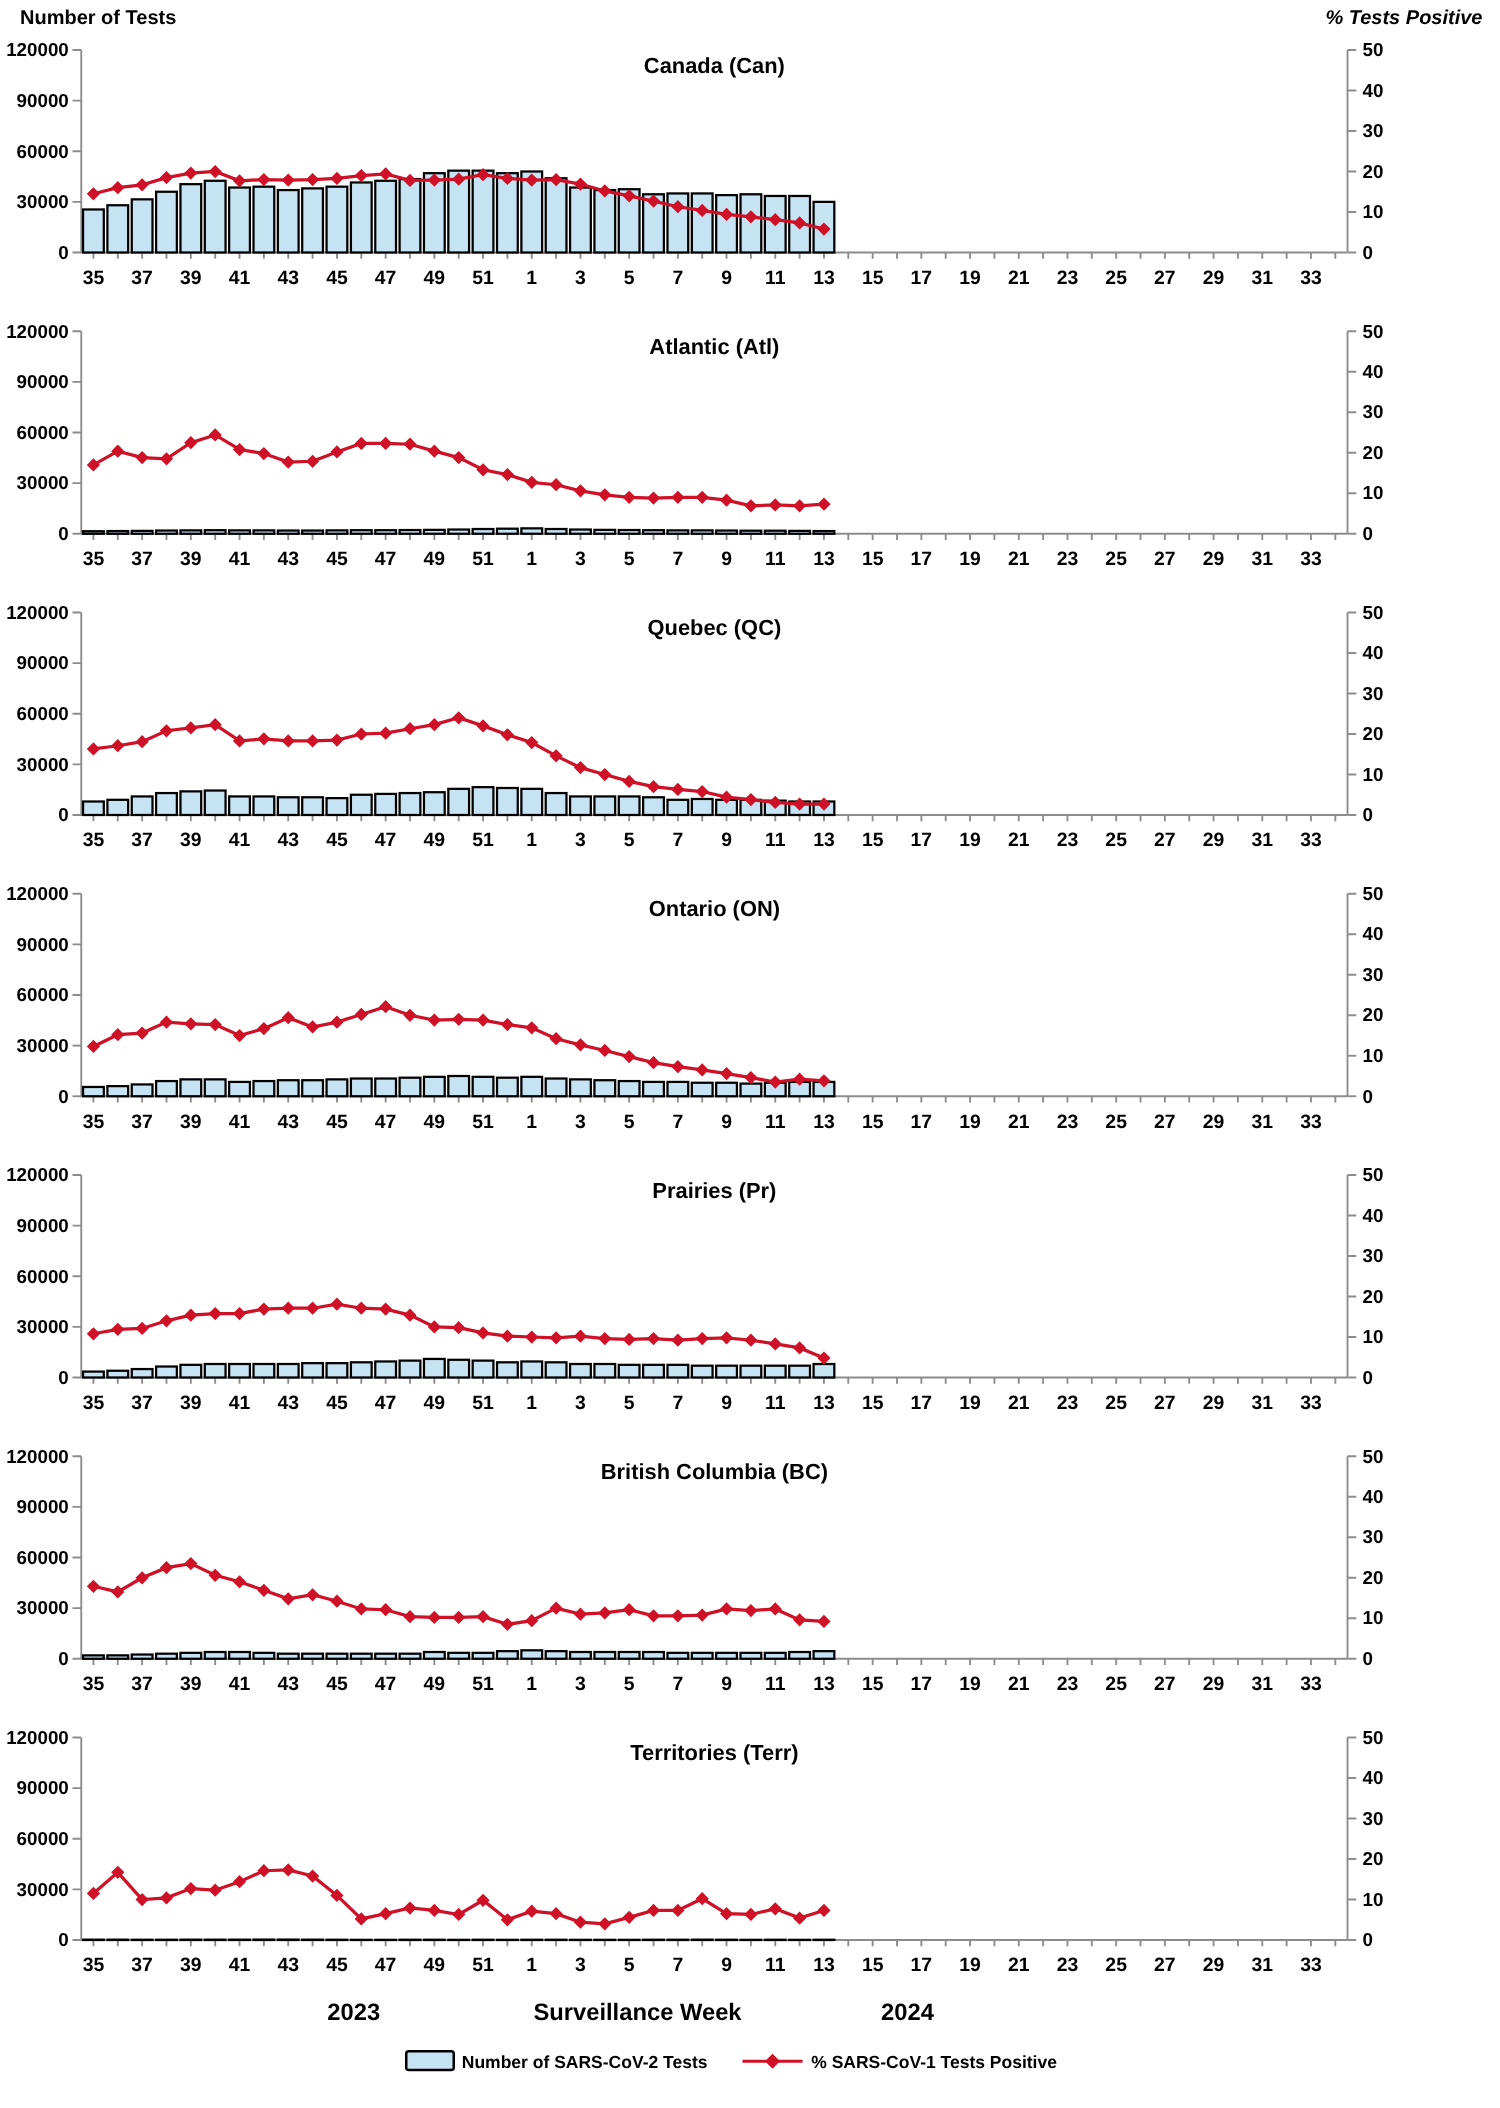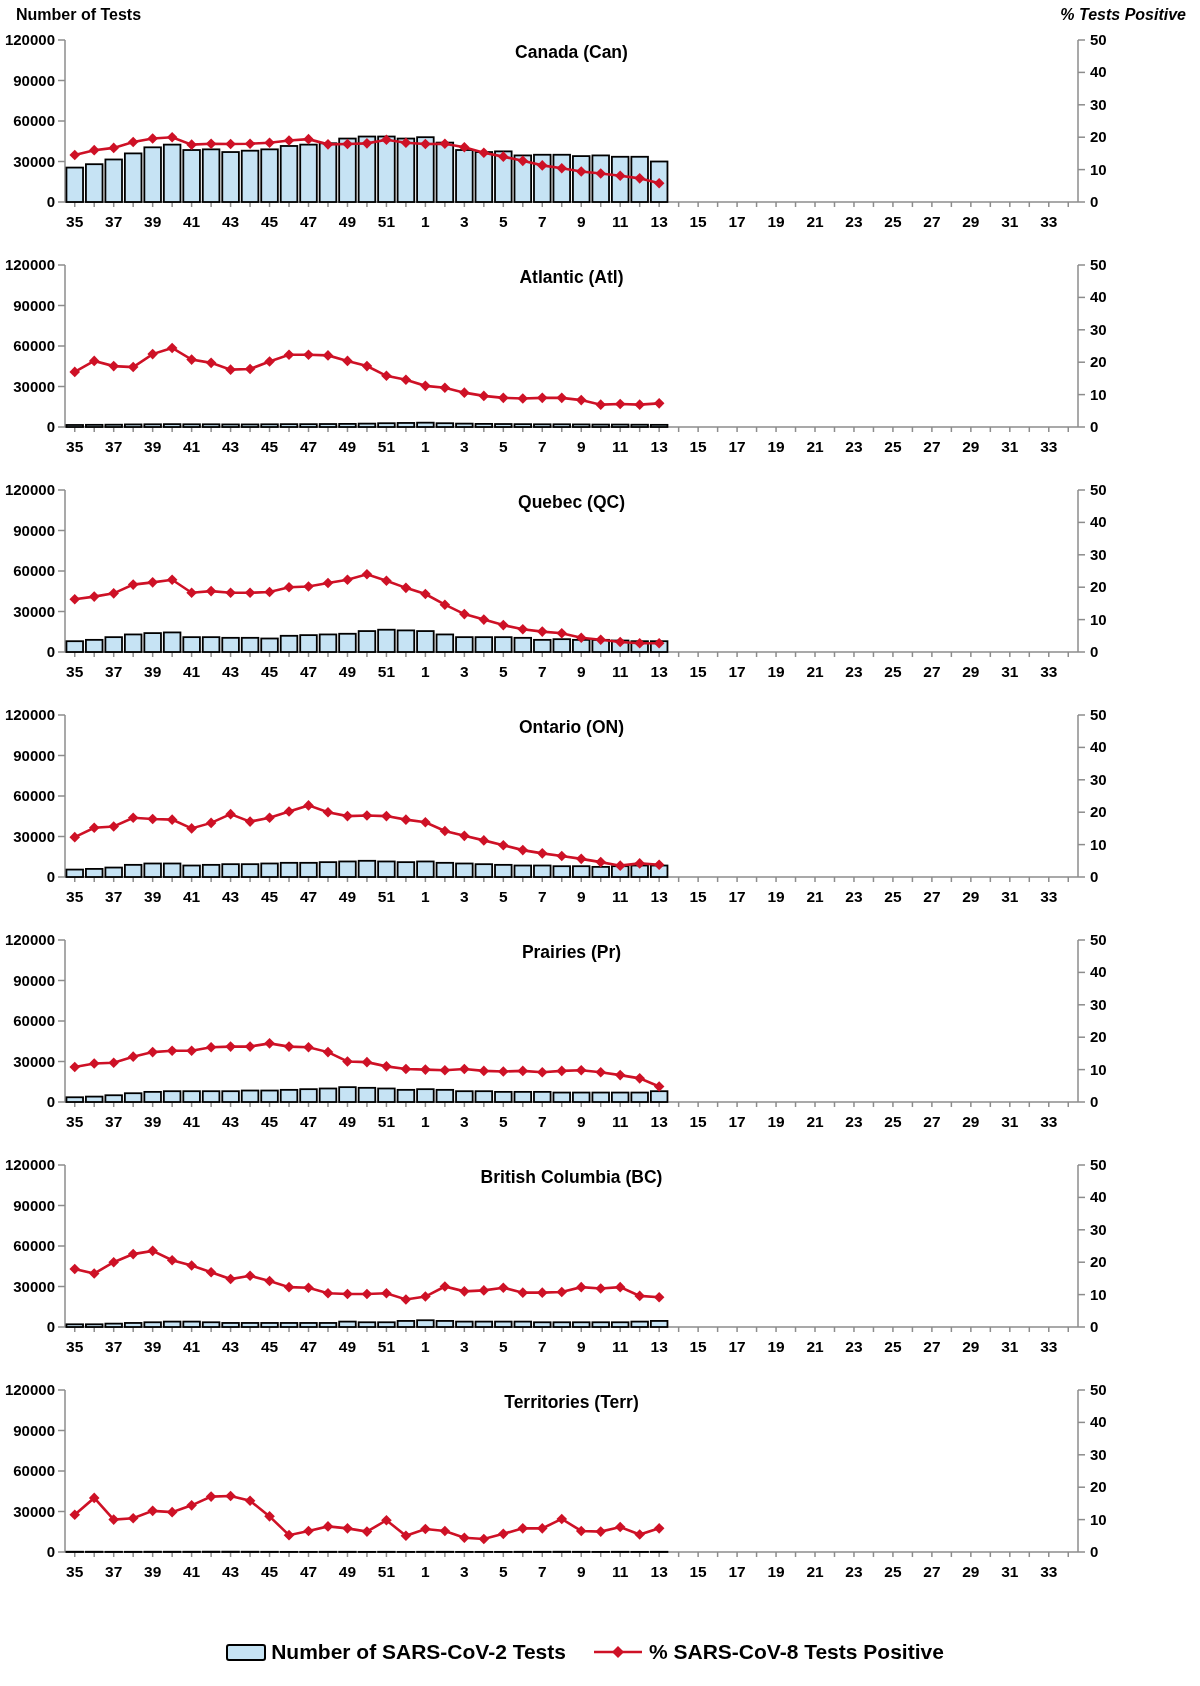--- a/index.html
+++ b/index.html
@@ -9,21 +9,21 @@
   #hdr-left{left:16px;}
   #hdr-right{right:14px;font-style:italic;}
   #panels{position:absolute;top:24px;left:0;}
   #panels svg{display:block;}
   svg text{font-family:"Liberation Sans",sans-serif;font-weight:700;fill:#000;}
   #years-row{position:absolute;top:1600px;left:0;width:1200px;height:34px;}
   #years-row span{position:absolute;font-size:19px;}
   #year-2023{left:235px;width:96px;text-align:center;}
   #x-axis-title{left:372px;width:276px;text-align:center;}
   #year-2024{left:678px;width:96px;text-align:center;}
-  #legend{position:absolute;top:1640px;left:30px;width:1110px;display:flex;justify-content:center;align-items:center;gap:26px;font-size:21px;}
+  #legend{position:absolute;top:1640px;left:30px;width:1110px;display:flex;justify-content:center;align-items:center;gap:26px;font-size:14px;}
   .legend-item{display:flex;align-items:center;gap:5px;}
   #legend-bar-swatch{display:inline-block;width:36px;height:13px;background:var(--bar-fill,#C6E3F4);border:2px solid #000;border-radius:3px;}
   .sw-line{stroke:var(--line-color,#CE1126);stroke-width:2.5;}
   .sw-diamond{fill:var(--line-color,#CE1126);}
 </style>
 </head>
 <body>
 
 <div id="page">
   <div id="hdr-left" class="hdr">Number of Tests</div>
@@ -1264,27 +1264,32 @@
           <path d="M581.2403846153846 151.64L586.5403846153846 156.94L581.2403846153846 162.24L575.9403846153847 156.94Z" fill="#CE1126"></path>
           <path d="M600.7211538461538 152.28799999999998L606.0211538461538 157.588L600.7211538461538 162.888L595.4211538461539 157.588Z" fill="#CE1126"></path>
           <path d="M620.2019230769231 147.75199999999998L625.501923076923 153.052L620.2019230769231 158.352L614.9019230769231 153.052Z" fill="#CE1126"></path>
           <path d="M639.6826923076923 155.20399999999998L644.9826923076922 160.504L639.6826923076923 165.804L634.3826923076923 160.504Z" fill="#CE1126"></path>
           <path d="M659.1634615384615 149.048L664.4634615384615 154.348L659.1634615384615 159.64800000000002L653.8634615384616 154.348Z" fill="#CE1126"></path>
         </g>
         <text x="571.5" y="34" text-anchor="middle" font-size="17.5">Territories (Terr)</text>
       </svg>
     </div>
 
+  <div id="years-row">
+    <span id="year-2023">2023</span>
+    <span id="x-axis-title">Surveillance Week</span>
+    <span id="year-2024">2024</span>
+  </div>
 
   <div id="legend">
     <span class="legend-item">
       <span id="legend-bar-swatch"></span>
       <span>Number of SARS-CoV-2 Tests</span>
     </span>
     <span class="legend-item">
       <svg width="52" height="16">
         <line class="sw-line" x1="2" y1="8" x2="50" y2="8"></line>
         <path class="sw-diamond" d="M26 2 L32 8 L26 14 L20 8 Z"></path>
       </svg>
-      <span>% SARS-CoV-8 Tests Positive</span>
+      <span>% SARS-CoV-1 Tests Positive</span>
     </span>
   </div>
 </div>
 
 </body></html>

